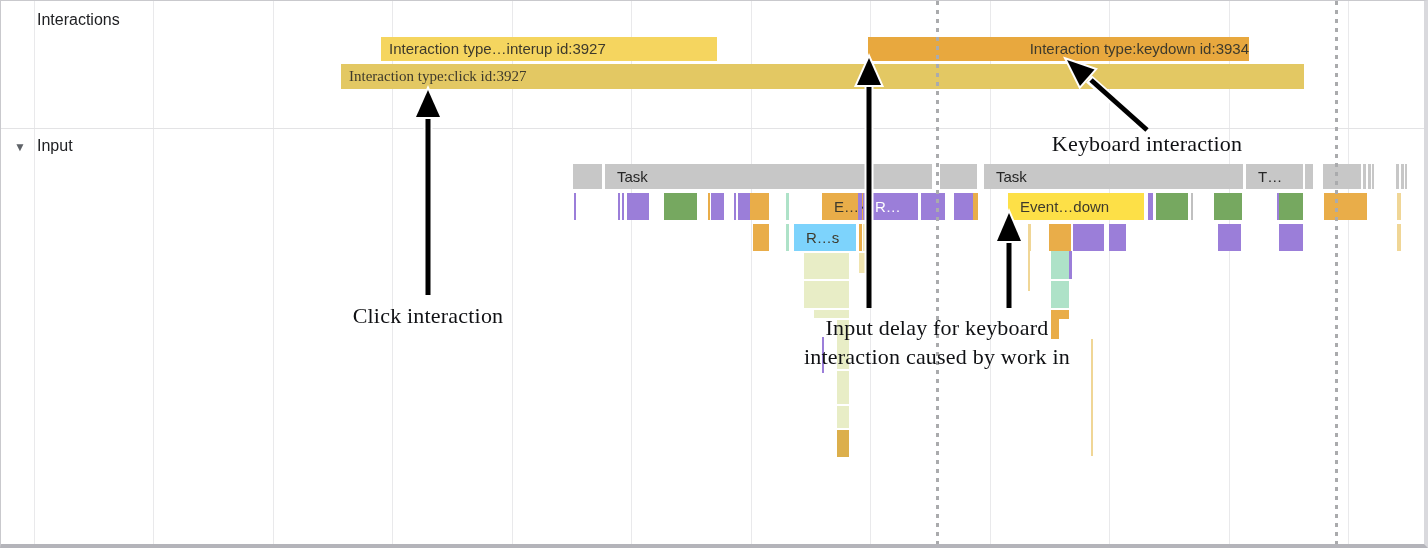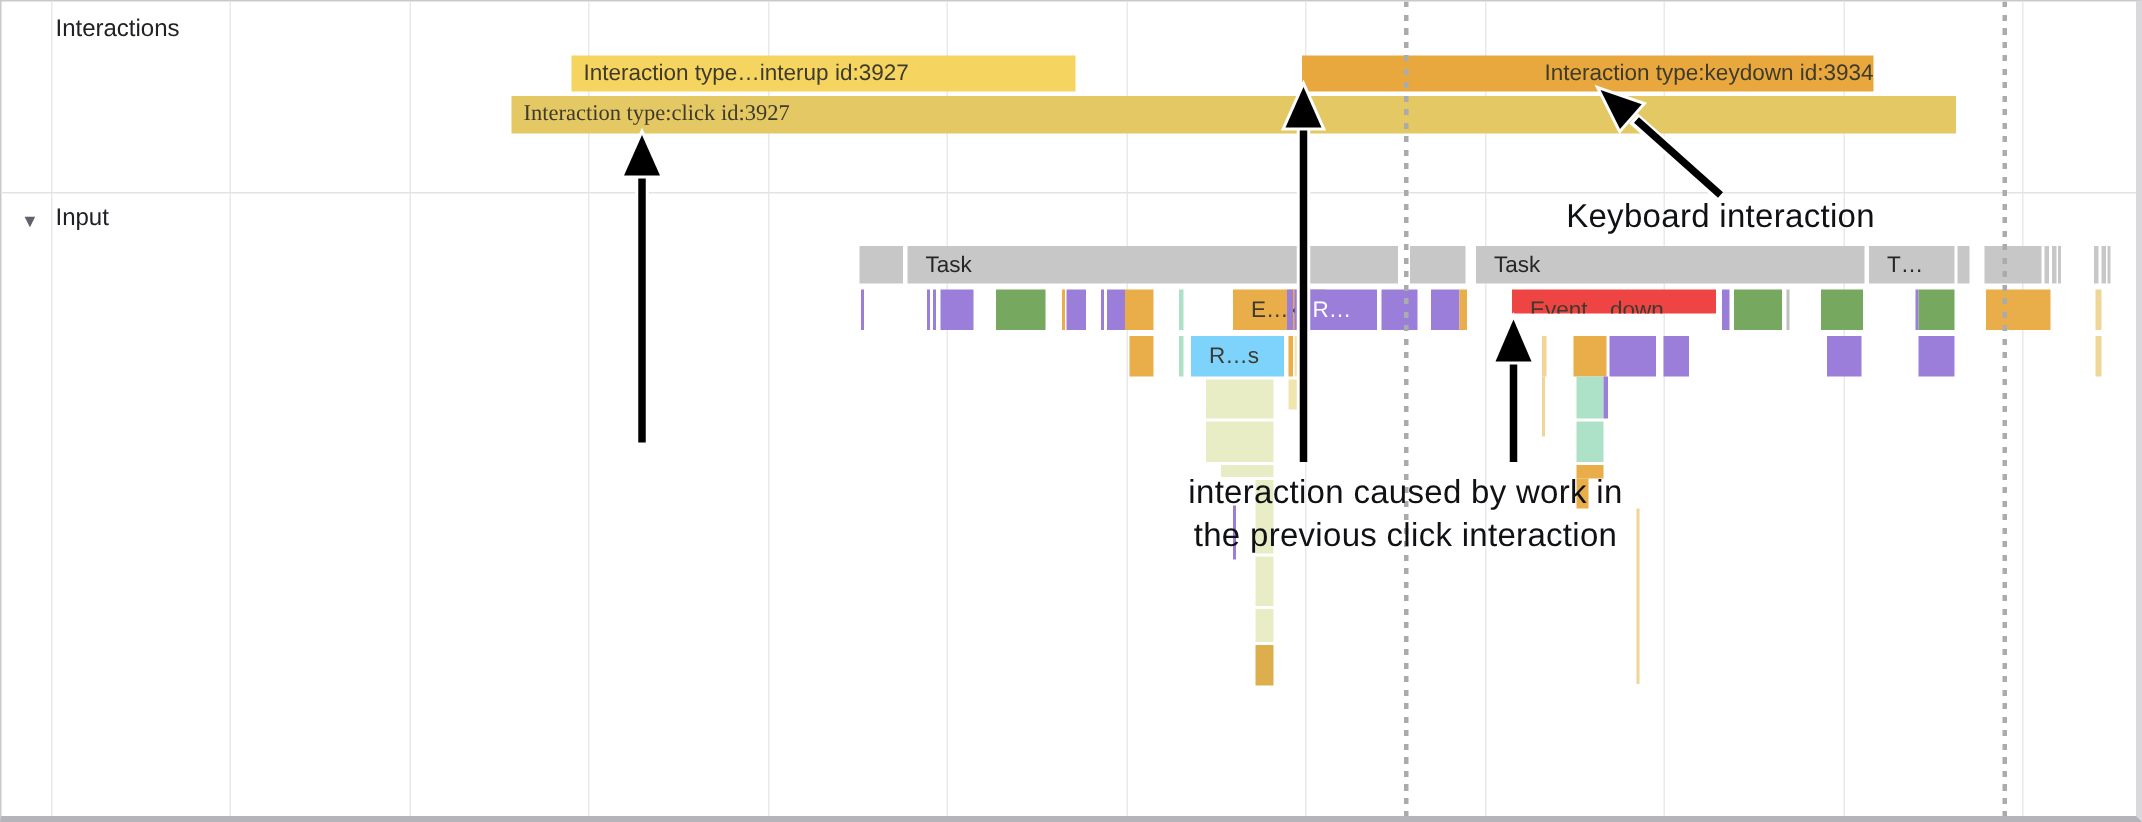--- a/index.html
+++ b/index.html
@@ -16,41 +16,42 @@
   .ibar{
     position:absolute;z-index:2;font-size:15px;line-height:24px;color:#3e3a2c;
     padding-left:8px;box-sizing:border-box;white-space:nowrap;overflow:hidden;
   }
   .seg{position:absolute;z-index:2;box-sizing:border-box;font-size:15px;white-space:nowrap;overflow:hidden;}
   .seg.lbl{padding-left:12px;}
   .guide{
     position:absolute;top:0;height:543px;width:3px;z-index:4;
     background:repeating-linear-gradient(to bottom,#aaabad 0 4px,transparent 4px 9px);
   }
-  .anno{position:absolute;z-index:6;color:#101114;font-size:22px;letter-spacing:.2px;white-space:nowrap;}
+  .anno{position:absolute;z-index:6;color:#101114;font-size:22px;letter-spacing:.2px;white-space:nowrap;font-family:Liberation Serif, serif;}
   .anno.center{transform:translateX(-50%);text-align:center;line-height:29px;}
   svg.overlay{position:absolute;left:0;top:0;z-index:5;pointer-events:none;}
 </style>
 </head>
 <body>
 
 <div class="stage" id="stage">
   <div class="divider"></div>
 
   <div class="track-label" style="left:36px;top:10px">Interactions</div>
 
   <div class="triangle">▼</div>
   <div class="track-label" style="left:36px;top:136px">Input</div>
 
+  <div class="anno center" style="left:427px;top:300px">Click interaction</div>
 
   <div class="anno center" style="left:1146px;top:128px">Keyboard interaction</div>
 
   <div class="anno center" style="left:936px;top:312px">
+    <div>Input delay for keyboard</div>
     <div>interaction caused by work in</div>
-    <div>the previous click interaction</div>
   </div>
 
   <svg class="overlay" width="1428" height="548">
 
     <g stroke="#ffffff" stroke-width="9" fill="none">
       <line x1="427" y1="294" x2="427" y2="110"></line>
       <line x1="868" y1="307" x2="868" y2="80"></line>
       <line x1="1008" y1="307" x2="1008" y2="238"></line>
       <line x1="1146" y1="129" x2="1088" y2="78"></line>
     </g>
@@ -107,21 +108,21 @@
     <div class="seg" style="left: 733px; top: 192px; width: 2px; height: 27px; background: rgb(155, 126, 217);"></div>
     <div class="seg" style="left: 737px; top: 192px; width: 12px; height: 27px; background: rgb(155, 126, 217);"></div>
     <div class="seg" style="left: 749px; top: 192px; width: 19px; height: 27px; background: rgb(233, 173, 73);"></div>
     <div class="seg" style="left: 785px; top: 192px; width: 3px; height: 27px; background: rgb(174, 226, 200);"></div>
     <div class="seg lbl" style="left: 793px; top: 192px; width: 62px; height: 27px; background: rgb(233, 173, 73); line-height: 27px; color: rgb(62, 58, 44); margin-left: 28px;">E…k</div>
     <div class="seg" style="left: 857px; top: 192px; width: 4px; height: 27px; background: rgb(155, 126, 217);"></div>
     <div class="seg lbl" style="left: 862px; top: 192px; width: 55px; height: 27px; background: rgb(155, 126, 217); line-height: 27px; color: rgb(255, 255, 255);">R…</div>
     <div class="seg" style="left: 920px; top: 192px; width: 24px; height: 27px; background: rgb(155, 126, 217);"></div>
     <div class="seg" style="left: 953px; top: 192px; width: 19px; height: 27px; background: rgb(155, 126, 217);"></div>
     <div class="seg" style="left: 972px; top: 192px; width: 5px; height: 27px; background: rgb(233, 173, 73);"></div>
-    <div class="seg lbl" style="left: 1007px; top: 192px; width: 136px; height: 16px; background: #ef4444; line-height: 27px; color: rgb(62, 58, 44);">Event…down</div>
+    <div class="seg lbl" style="left: 1007px; top: 192px; width: 136px; height: 27px; background: #fde047; line-height: 27px; color: rgb(62, 58, 44);">Event…down</div>
     <div class="seg" style="left: 1147px; top: 192px; width: 5px; height: 27px; background: rgb(155, 126, 217);"></div>
     <div class="seg" style="left: 1155px; top: 192px; width: 32px; height: 27px; background: rgb(118, 168, 96);"></div>
     <div class="seg" style="left: 1190px; top: 192px; width: 2px; height: 27px; background: rgb(192, 192, 192);"></div>
     <div class="seg" style="left: 1213px; top: 192px; width: 28px; height: 27px; background: rgb(118, 168, 96);"></div>
     <div class="seg" style="left: 1276px; top: 192px; width: 2px; height: 27px; background: rgb(155, 126, 217);"></div>
     <div class="seg" style="left: 1278px; top: 192px; width: 24px; height: 27px; background: rgb(118, 168, 96);"></div>
     <div class="seg" style="left: 1323px; top: 192px; width: 43px; height: 27px; background: rgb(233, 173, 73);"></div>
     <div class="seg" style="left: 1396px; top: 192px; width: 4px; height: 27px; background: rgb(240, 214, 150);"></div>
     <div class="seg" style="left: 752px; top: 223px; width: 16px; height: 27px; background: rgb(233, 173, 73);"></div>
     <div class="seg" style="left: 785px; top: 223px; width: 3px; height: 27px; background: rgb(174, 226, 200);"></div>

